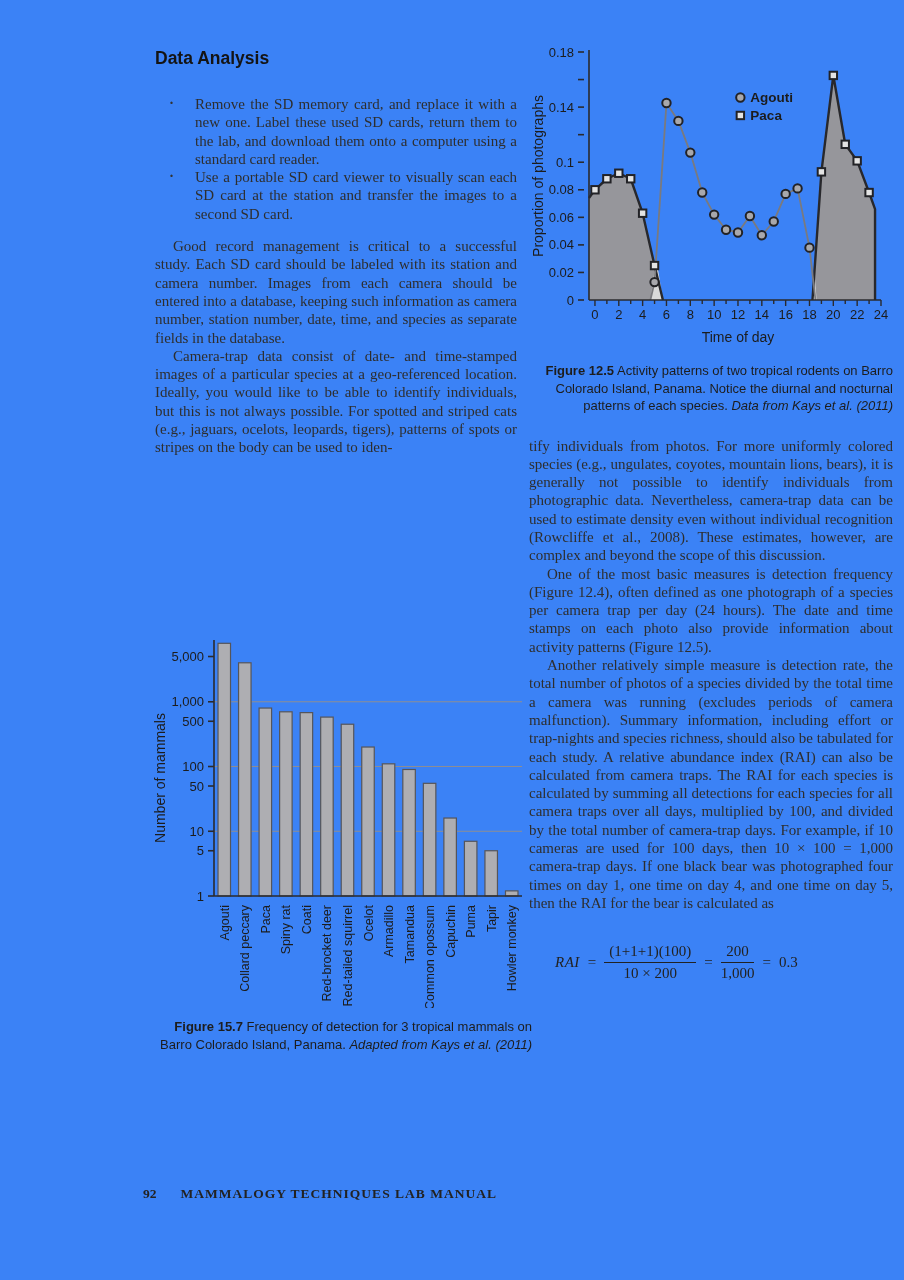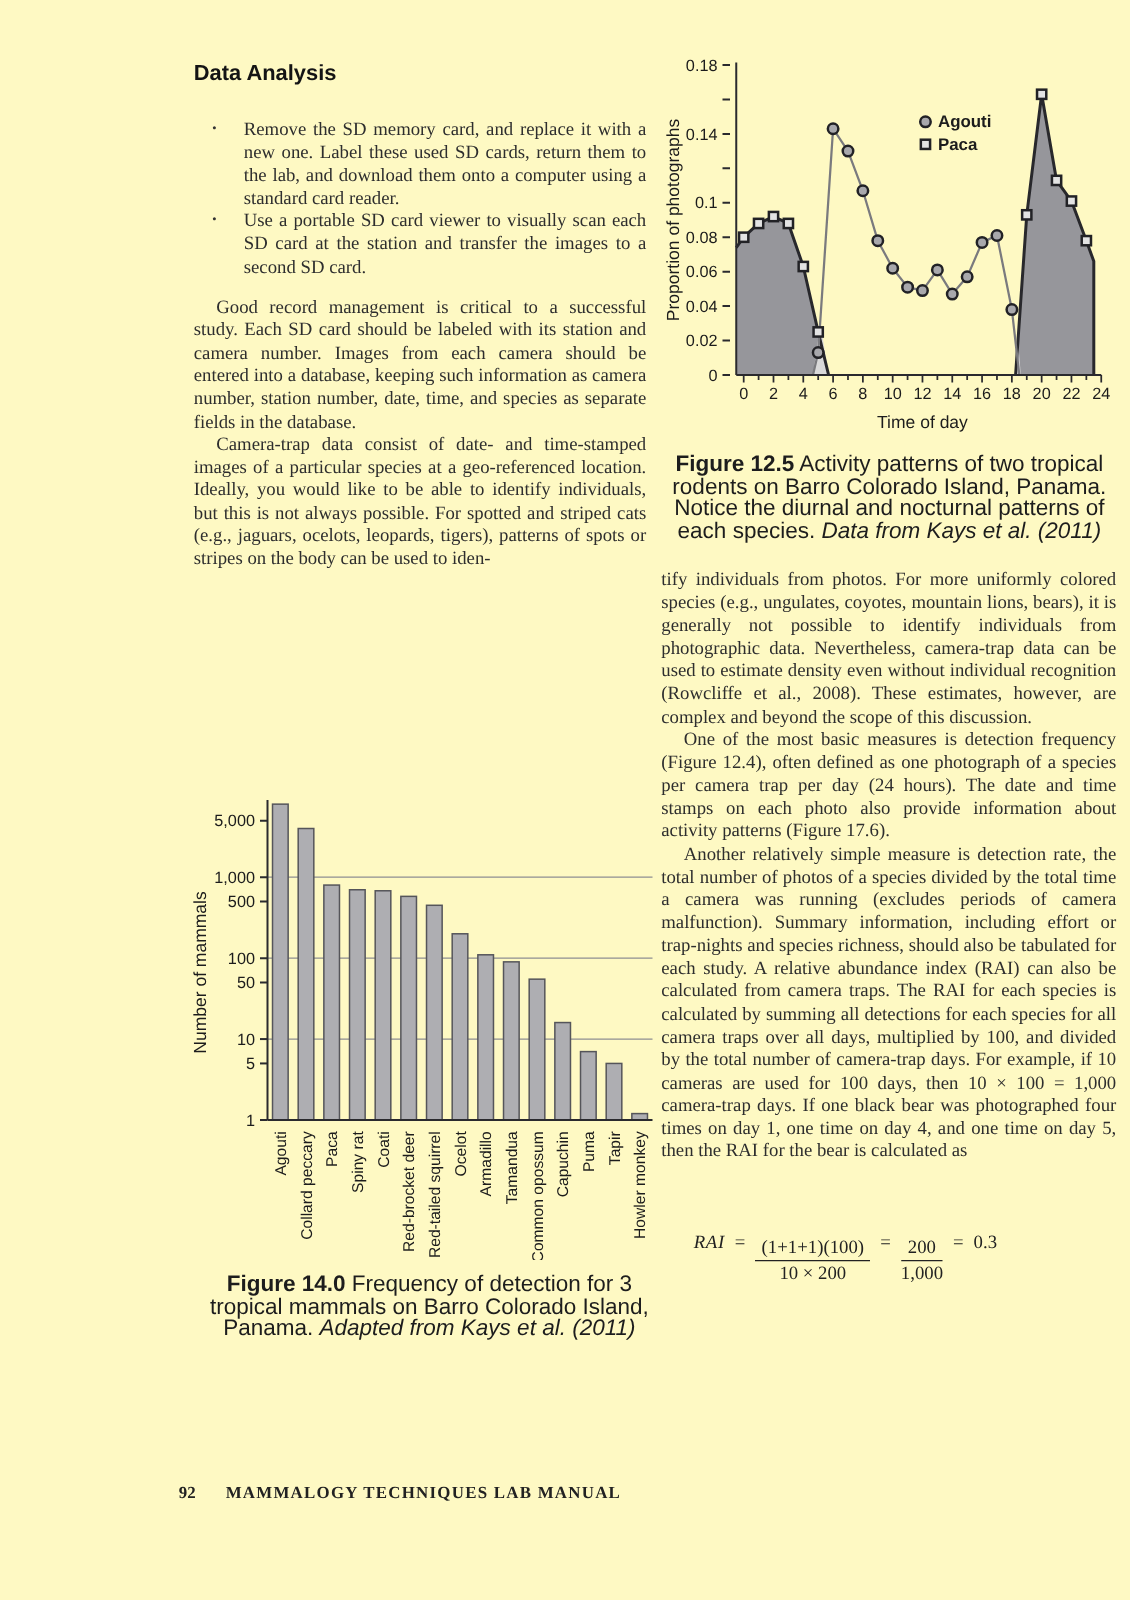--- a/index.html
+++ b/index.html
@@ -1,18 +1,18 @@
 <!DOCTYPE html>
 <html><head>
 <meta charset="utf-8">
 <style>
   html,body{margin:0;padding:0;background:#e8e8e6;}
   .page{
     position:relative;width:904px;height:1280px;margin:0 auto;
-    background:#fef9c3;overflow:hidden;
+    background:#3b82f6;overflow:hidden;
     font-family:"Liberation Serif",serif;color:#2e2e2e;
   }
   .col-left{position:absolute;left:155px;top:48px;width:362px;}
   .col-right{position:absolute;left:529px;top:38px;width:364px;}
   h2.sec{
     font-family:"Liberation Sans",sans-serif;font-size:17.5px;font-weight:700;
     color:#141414;margin:0 0 16px 0;
   }
   p.body{font-size:15px;line-height:18.3px;text-align:justify;margin:0;}
   p.body.gap{margin-top:14px;}
@@ -20,35 +20,35 @@
   ul.blist{list-style:none;margin:26px 0 0 0;padding:0;}
   ul.blist li{
     position:relative;padding-left:40px;font-size:15px;line-height:18.3px;
     text-align:justify;margin:0;
   }
   ul.blist li::before{
     content:"\00B7";position:absolute;left:14px;top:-1px;font-weight:700;color:#333;
   }
   .fig124{position:absolute;left:150px;top:630px;width:382px;}
   .caption{
-    font-family:"Liberation Sans",sans-serif;font-size:18px;line-height:17.5px;
-    color:#1d1d1d;margin:6px 0 0 5px;text-align:center;
+    font-family:"Liberation Sans",sans-serif;font-size:13px;line-height:17.5px;
+    color:#1d1d1d;margin:6px 0 0 5px;text-align:right;
   }
   .caption b{font-weight:700;}
   .caption i{font-style:italic;}
   .fig125-cap{margin:8px 0 0 1px;}
   svg text{font-family:"Liberation Sans",sans-serif;fill:#1c1c1c;}
   .rc-text{margin-top:22px;}
   .formula{
     display:flex;align-items:center;gap:8px;margin:30px 0 0 26px;
     font-size:15px;color:#222;
   }
   .formula .f-var{font-style:italic;letter-spacing:0.5px;}
   .frac{display:inline-flex;flex-direction:column;align-items:center;line-height:1.25;}
-  .frac .num{border-bottom:1.2px solid #222;padding:0 5px 1px 5px;margin-top:28px;}
+  .frac .num{border-bottom:1.2px solid #222;padding:0 5px 1px 5px;}
   .frac .den{padding-top:1px;}
   .footer{
     position:absolute;left:143px;top:1186px;
     font-family:"Liberation Serif",serif;font-weight:700;font-size:13.5px;
     color:#222;letter-spacing:1px;
   }
   .footer .pgnum{margin-right:24px;letter-spacing:0;}
 </style>
 </head>
 <body>
@@ -113,21 +113,21 @@
         <line x1="58" y1="156.00767654695747" x2="64" y2="156.00767654695747" stroke="#2a2a2e" stroke-width="1.6"></line>
         <text x="54" y="160.50767654695747" text-anchor="end" font-size="13">50</text>
         <line x1="58" y1="201.25940824598075" x2="64" y2="201.25940824598075" stroke="#2a2a2e" stroke-width="1.6"></line>
         <text x="54" y="205.75940824598075" text-anchor="end" font-size="13">10</text>
         <line x1="58" y1="220.74826830097672" x2="64" y2="220.74826830097672" stroke="#2a2a2e" stroke-width="1.6"></line>
         <text x="54" y="225.24826830097672" text-anchor="end" font-size="13">5</text>
         <line x1="58" y1="266" x2="64" y2="266" stroke="#2a2a2e" stroke-width="1.6"></line>
         <text x="54" y="270.5" text-anchor="end" font-size="13">1</text>
         <text x="15" y="148" text-anchor="middle" font-size="14" transform="rotate(-90 15 148)">Number of mammals</text>
       </svg>
-    <p class="caption"><b>Figure 14.0</b><span> Frequency of detection for 3 tropical mammals on Barro Colorado Island, Panama. </span><i>Adapted from Kays et al. (2011)</i></p>
+    <p class="caption"><b>Figure 15.7</b><span> Frequency of detection for 3 tropical mammals on Barro Colorado Island, Panama. </span><i>Adapted from Kays et al. (2011)</i></p>
   </div>
 
   <div class="col-right">
     <svg id="linechart" width="362" height="312">
         <polygon points="60,160.04444444444445 65.95918367346938,151.77777777777777 77.87755102040816,140.75555555555553 89.79591836734694,135.24444444444447 101.71428571428572,140.75555555555553 113.63265306122449,175.2 125.55102040816327,227.55555555555557 133.8938775510204,262 133.8938775510204,262 60,262" fill="#96969b"></polygon>
         <polygon points="283.46938775510205,262 292.40816326530614,133.86666666666667 304.32653061224494,37.422222222222196 316.2448979591837,106.31111111111112 328.16326530612247,122.84444444444445 340.0816326530612,154.53333333333333 346.0408163265306,171.06666666666666 346.0408163265306,262 346.0408163265306,262 283.46938775510205,262" fill="#96969b"></polygon>
         <polygon points="121.3795918367347,262 127.33877551020409,220.66666666666669 133.8938775510204,262" fill="#d9d9d9"></polygon>
         <polygon points="282.8734693877551,262 285.25714285714287,231.6888888888889 287.6408163265306,262" fill="#d9d9d9"></polygon>
         <polyline points="60,160.04444444444445 65.95918367346938,151.77777777777777 77.87755102040816,140.75555555555553 89.79591836734694,135.24444444444447 101.71428571428572,140.75555555555553 113.63265306122449,175.2 125.55102040816327,227.55555555555557 133.8938775510204,262" fill="none" stroke="#28282c" stroke-width="2.4" stroke-linejoin="round"></polyline>
         <polyline points="283.46938775510205,262 292.40816326530614,133.86666666666667 304.32653061224494,37.422222222222196 316.2448979591837,106.31111111111112 328.16326530612247,122.84444444444445 340.0816326530612,154.53333333333333 346.0408163265306,171.06666666666666 346.0408163265306,262" fill="none" stroke="#28282c" stroke-width="2.4" stroke-linejoin="round"></polyline>
@@ -218,21 +218,21 @@
         <circle cx="211.36326530612246" cy="59.46666666666667" r="4.2" fill="#a8a8ac" stroke="#222226" stroke-width="2"></circle>
         <text x="221.36326530612246" y="63.96666666666667" font-size="13.5" font-weight="600">Agouti</text>
         <rect x="207.66326530612247" y="73.76666666666667" width="7.4" height="7.4" fill="#e3e3e3" stroke="#222226" stroke-width="2"></rect>
         <text x="221.36326530612246" y="81.96666666666667" font-size="13.5" font-weight="600">Paca</text>
         <text x="208.9795918367347" y="304" text-anchor="middle" font-size="14">Time of day</text>
         <text x="14" y="138" text-anchor="middle" font-size="14" transform="rotate(-90 14 138)">Proportion of photographs</text>
       </svg>
     <p class="caption fig125-cap"><b>Figure 12.5</b><span> Activity patterns of two tropical rodents on Barro Colorado Island, Panama. Notice the diurnal and nocturnal patterns of each species. </span><i>Data from Kays et al. (2011)</i></p>
     <div class="rc-text">
       <p class="body">tify individuals from photos. For more uniformly colored species (e.g., ungulates, coyotes, mountain lions, bears), it is generally not possible to identify individuals from photographic data. Nevertheless, camera-trap data can be used to estimate density even without individual recognition (Rowcliffe et al., 2008). These estimates, however, are complex and beyond the scope of this discussion.</p>
-      <p class="body indent">One of the most basic measures is detection frequency (Figure 12.4), often defined as one photograph of a species per camera trap per day (24 hours). The date and time stamps on each photo also provide information about activity patterns (Figure 17.6).</p>
+      <p class="body indent">One of the most basic measures is detection frequency (Figure 12.4), often defined as one photograph of a species per camera trap per day (24 hours). The date and time stamps on each photo also provide information about activity patterns (Figure 12.5).</p>
       <p class="body indent">Another relatively simple measure is detection rate, the total number of photos of a species divided by the total time a camera was running (excludes periods of camera malfunction). Summary information, including effort or trap-nights and species richness, should also be tabulated for each study. A relative abundance index (RAI) can also be calculated from camera traps. The RAI for each species is calculated by summing all detections for each species for all camera traps over all days, multiplied by 100, and divided by the total number of camera-trap days. For example, if 10 cameras are used for 100 days, then 10 × 100 = 1,000 camera-trap days. If one black bear was photographed four times on day 1, one time on day 4, and one time on day 5, then the RAI for the bear is calculated as</p>
     </div>
     <div class="formula">
       <span class="f-var">RAI</span>
       <span>=</span>
       <span class="frac">
           <span class="num">(1+1+1)(100)</span>
           <span class="den">10 × 200</span>
         </span>
       <span>=</span>

